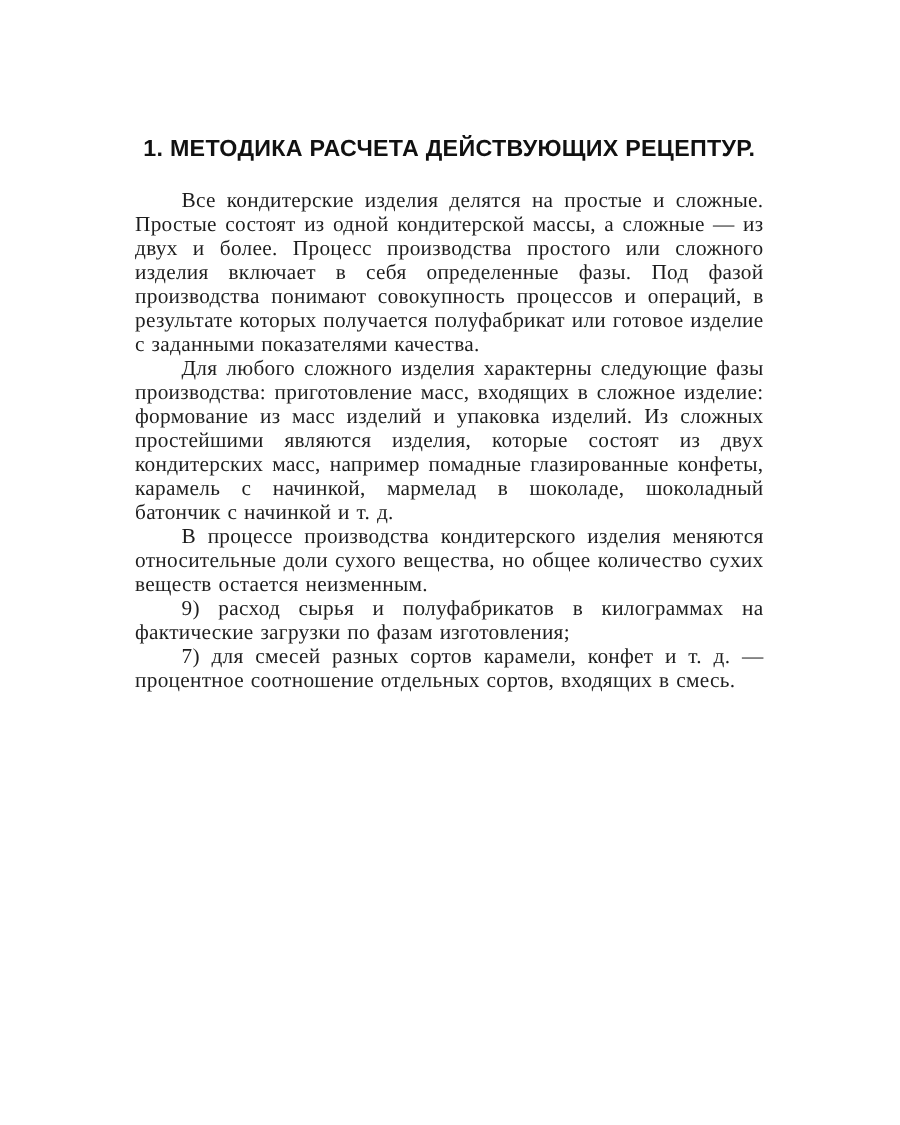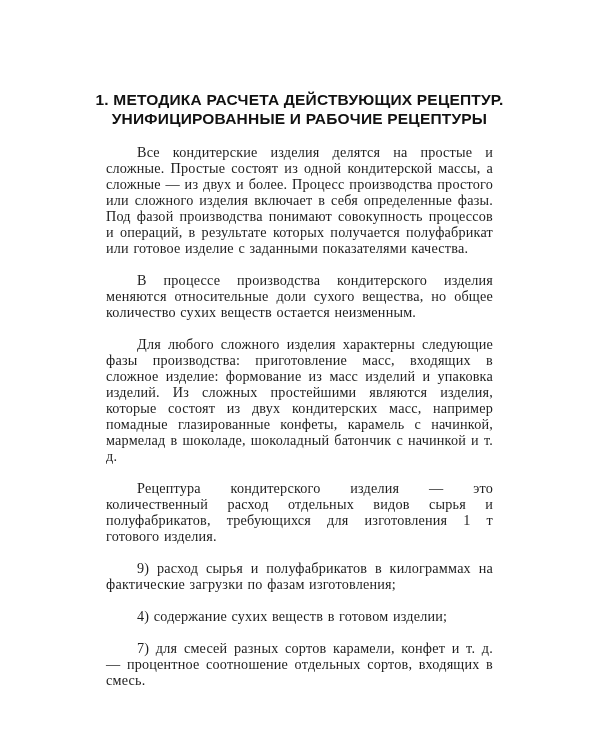--- a/index.html
+++ b/index.html
@@ -31,44 +31,41 @@
     font-size:15.5px;
     line-height:18.5px;
     letter-spacing:0.2px;
     color:#111111;
   }
   .heading .h-line{
     display:block;
     white-space:nowrap;
   }
   .body-text p{
-    margin:16px;
+    margin:0;
     text-indent:31px;
     text-align:justify;
     font-family:"Liberation Serif","DejaVu Serif",serif;
     font-size:14.2px;
     line-height:16px;
     letter-spacing:0.2px;
     word-spacing:0.8px;
     color:var(--text-color);
   }
 </style>
 </head>
 <body>
 
 <div class="page">
 
   <h1 class="heading">
     <span class="h-line">1. МЕТОДИКА РАСЧЕТА ДЕЙСТВУЮЩИХ РЕЦЕПТУР.</span>
-    <span class="h-line">УНИФИЦИРОВАННЫЕ И РАБОЧИЕ РЕЦЕПТУРЫ</span>
   </h1>
 
   <div class="body-text">
     <p>Все кондитерские изделия делятся на простые и сложные. Простые состоят из одной кондитерской массы, а сложные — из двух и более. Процесс производства простого или сложного изделия включает в себя определенные фазы. Под фазой производства понимают совокупность процессов и операций, в результате которых получается полуфабрикат или готовое изделие с заданными показателями качества.</p>
+    <p>Для любого сложного изделия характерны следующие фазы производства: приготовление масс, входящих в сложное изделие: формование из масс изделий и упаковка изделий. Из сложных простейшими являются изделия, которые состоят из двух кондитерских масс, например помадные глазированные конфеты, карамель с начинкой, мармелад в шоколаде, шоколадный батончик с начинкой и т. д.</p>
     <p>В процессе производства кондитерского изделия меняются относительные доли сухого вещества, но общее количество сухих веществ остается неизменным.</p>
-    <p>Для любого сложного изделия характерны следующие фазы производства: приготовление масс, входящих в сложное изделие: формование из масс изделий и упаковка изделий. Из сложных простейшими являются изделия, которые состоят из двух кондитерских масс, например помадные глазированные конфеты, карамель с начинкой, мармелад в шоколаде, шоколадный батончик с начинкой и т. д.</p>
-    <p>Рецептура кондитерского изделия — это количественный расход отдельных видов сырья и полуфабрикатов, требующихся для изготовления 1 т готового изделия.</p>
     <p>9) расход сырья и полуфабрикатов в килограммах на фактические загрузки по фазам изготовления;</p>
-    <p>4) содержание сухих веществ в готовом изделии;</p>
     <p>7) для смесей разных сортов карамели, конфет и т. д. — процентное соотношение отдельных сортов, входящих в смесь.</p>
   </div>
 
 </div>
 
 </body></html>

